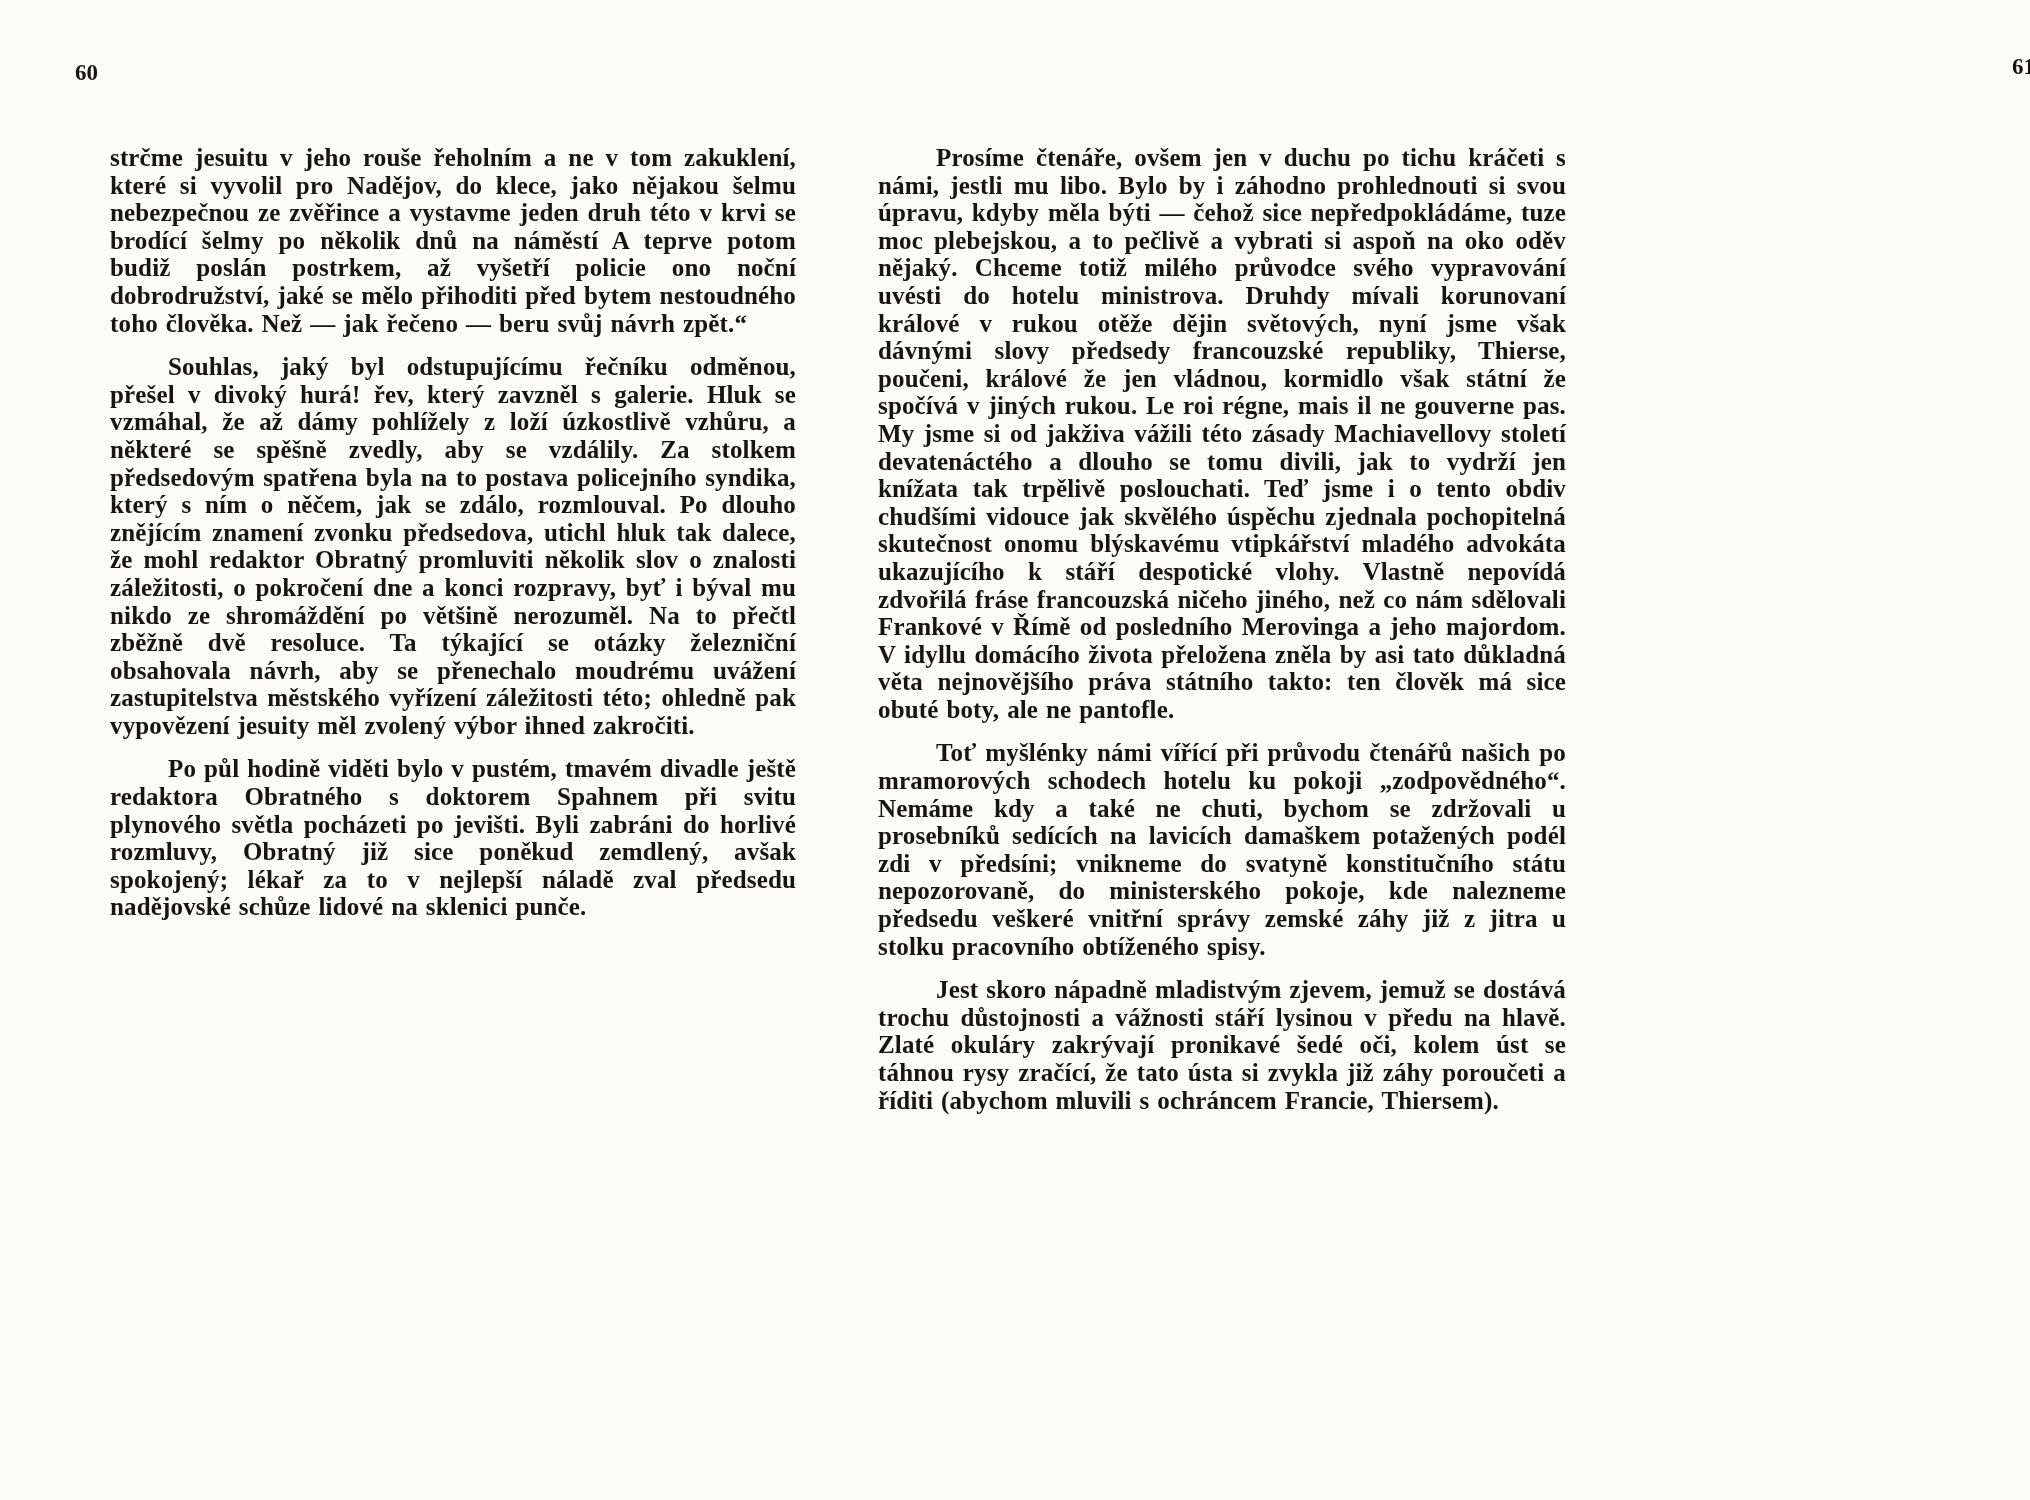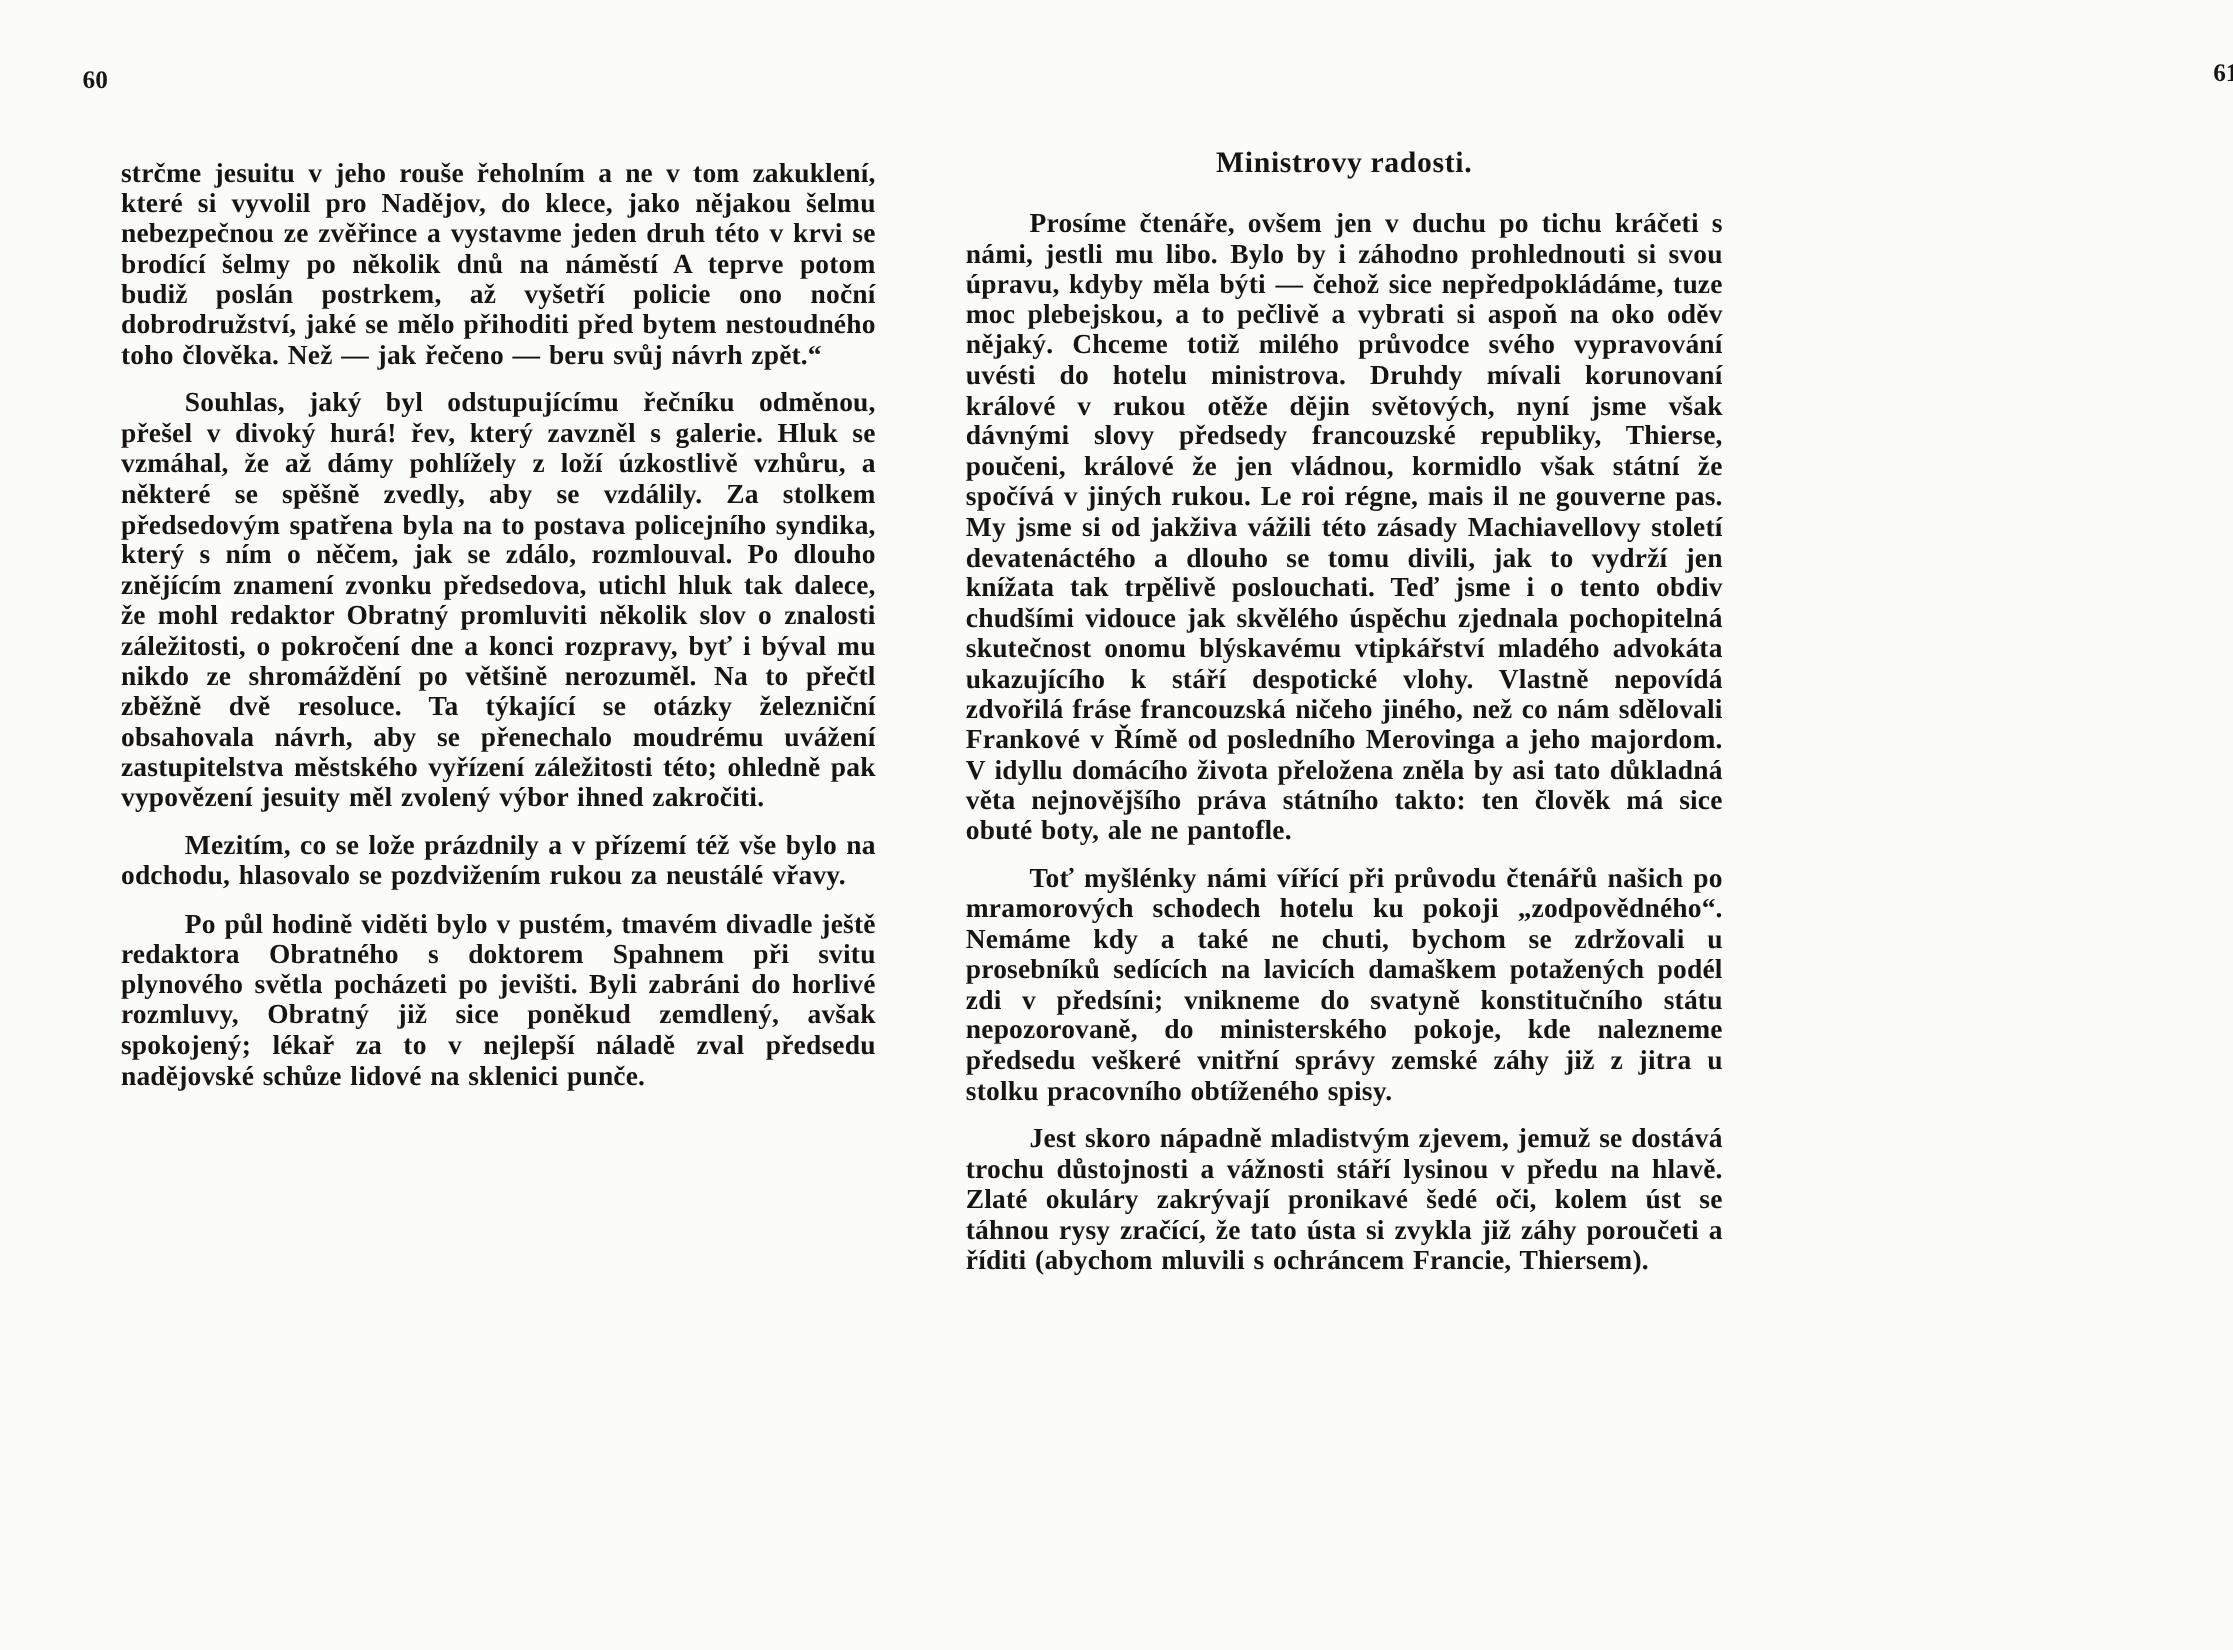--- a/index.html
+++ b/index.html
@@ -45,24 +45,22 @@
 
 <div>
 
   <div class="pagenum pagenum-left">60</div>
 
   <div class="pagenum pagenum-right">61</div>
 
   <div class="column col-left">
     <p class="para no-indent">strčme jesuitu v jeho rouše řeholním a ne v tom zakuklení, které si vyvolil pro Nadějov, do klece, jako nějakou šelmu nebezpečnou ze zvěřince a vystavme jeden druh této v krvi se brodící šelmy po několik dnů na náměstí A teprve potom budiž poslán postrkem, až vyšetří policie ono noční dobrodružství, jaké se mělo přihoditi před bytem nestoudného toho člověka. Než — jak řečeno — beru svůj návrh zpět.“</p>
     <p class="para">Souhlas, jaký byl odstupujícímu řečníku odměnou, přešel v divoký hurá! řev, který zavzněl s galerie. Hluk se vzmáhal, že až dámy pohlížely z loží úzkostlivě vzhůru, a některé se spěšně zvedly, aby se vzdálily. Za stolkem předsedovým spatřena byla na to postava policejního syndika, který s ním o něčem, jak se zdálo, rozmlouval. Po dlouho znějícím znamení zvonku předsedova, utichl hluk tak dalece, že mohl redaktor Obratný promluviti několik slov o znalosti záležitosti, o pokročení dne a konci rozpravy, byť i býval mu nikdo ze shromáždění po většině nerozuměl. Na to přečtl zběžně dvě resoluce. Ta týkající se otázky železniční obsahovala návrh, aby se přenechalo moudrému uvážení zastupitelstva městského vyřízení záležitosti této; ohledně pak vypovězení jesuity měl zvolený výbor ihned zakročiti.</p>
-    <p class="para">Mezitím, co se lože prázdnily a v přízemí též vše bylo na odchodu, hlasovalo se pozdvižením rukou za neustálé vřavy.</p>
     <p class="para">Po půl hodině viděti bylo v pustém, tmavém divadle ještě redaktora Obratného s doktorem Spahnem při svitu plynového světla pocházeti po jevišti. Byli zabráni do horlivé rozmluvy, Obratný již sice poněkud zemdlený, avšak spokojený; lékař za to v nejlepší náladě zval předsedu nadějovské schůze lidové na sklenici punče.</p>
   </div>
 
   <div class="column col-right">
-    <h1 class="chapter-title">Ministrovy radosti.</h1>
     <p class="para">Prosíme čtenáře, ovšem jen v duchu po tichu kráčeti s námi, jestli mu libo. Bylo by i záhodno prohlednouti si svou úpravu, kdyby měla býti — čehož sice nepředpokládáme, tuze moc plebejskou, a to pečlivě a vybrati si aspoň na oko oděv nějaký. Chceme totiž milého průvodce svého vypravování uvésti do hotelu ministrova. Druhdy mívali korunovaní králové v rukou otěže dějin světových, nyní jsme však dávnými slovy předsedy francouzské republiky, Thierse, poučeni, králové že jen vládnou, kormidlo však státní že spočívá v jiných rukou. Le roi régne, mais il ne gouverne pas. My jsme si od jakživa vážili této zásady Machiavellovy století devatenáctého a dlouho se tomu divili, jak to vydrží jen knížata tak trpělivě poslouchati. Teď jsme i o tento obdiv chudšími vidouce jak skvělého úspěchu zjednala pochopitelná skutečnost onomu blýskavému vtipkářství mladého advokáta ukazujícího k stáří despotické vlohy. Vlastně nepovídá zdvořilá fráse francouzská ničeho jiného, než co nám sdělovali Frankové v Římě od posledního Merovinga a jeho majordom. V idyllu domácího života přeložena zněla by asi tato důkladná věta nejnovějšího práva státního takto: ten člověk má sice obuté boty, ale ne pantofle.</p>
     <p class="para gap-before">Toť myšlénky námi vířící při průvodu čtenářů našich po mramorových schodech hotelu ku pokoji „zodpovědného“. Nemáme kdy a také ne chuti, bychom se zdržovali u prosebníků sedících na lavicích damaškem potažených podél zdi v předsíni; vnikneme do svatyně konstitučního státu nepozorovaně, do ministerského pokoje, kde nalezneme předsedu veškeré vnitřní správy zemské záhy již z jitra u stolku pracovního obtíženého spisy.</p>
     <p class="para gap-before">Jest skoro nápadně mladistvým zjevem, jemuž se dostává trochu důstojnosti a vážnosti stáří lysinou v předu na hlavě. Zlaté okuláry zakrývají pronikavé šedé oči, kolem úst se táhnou rysy zračící, že tato ústa si zvykla již záhy poroučeti a říditi (abychom mluvili s ochráncem Francie, Thiersem).</p>
   </div>
 
 </div>
 
 </body></html>

